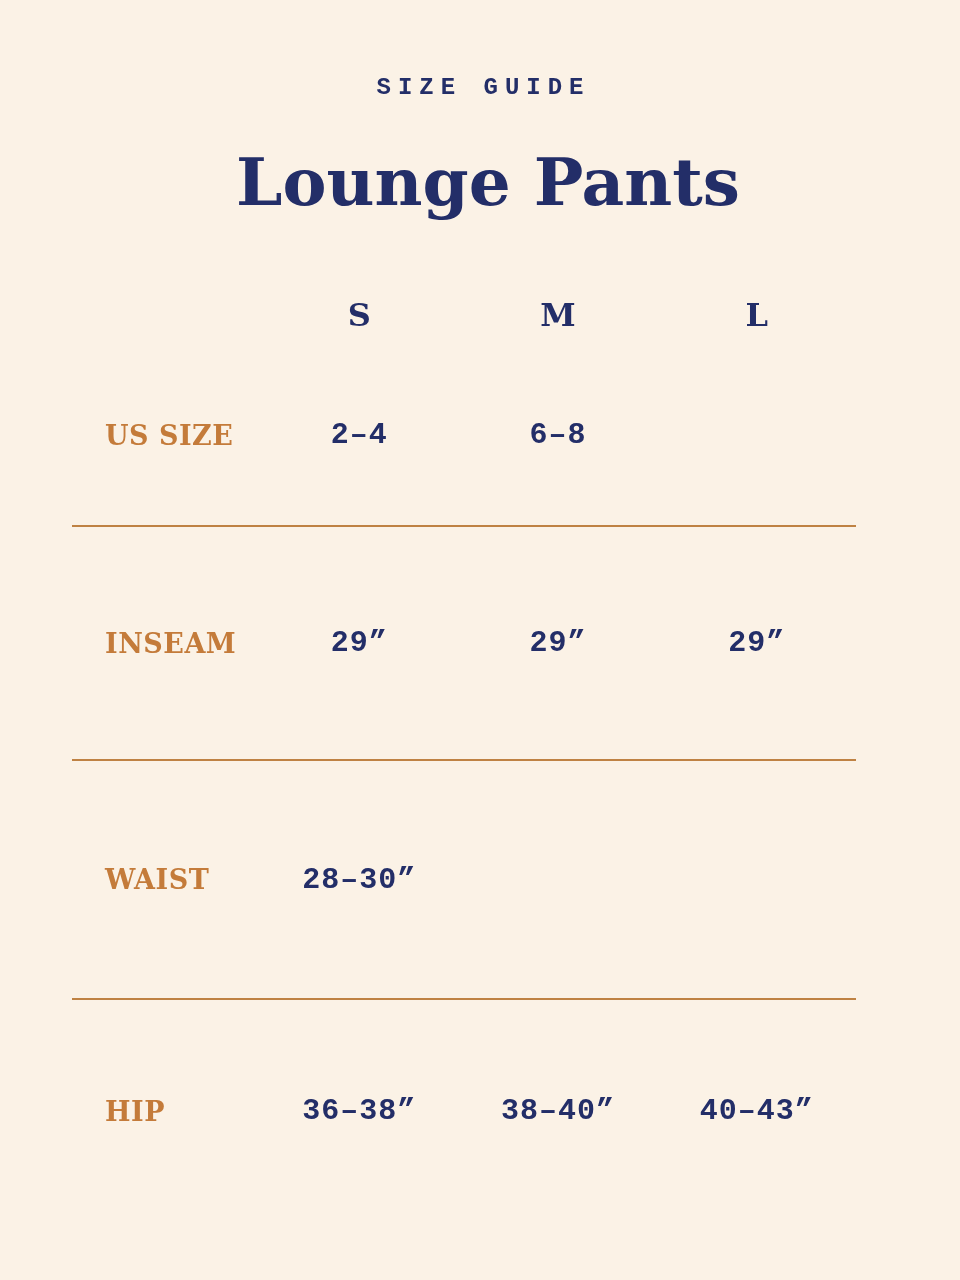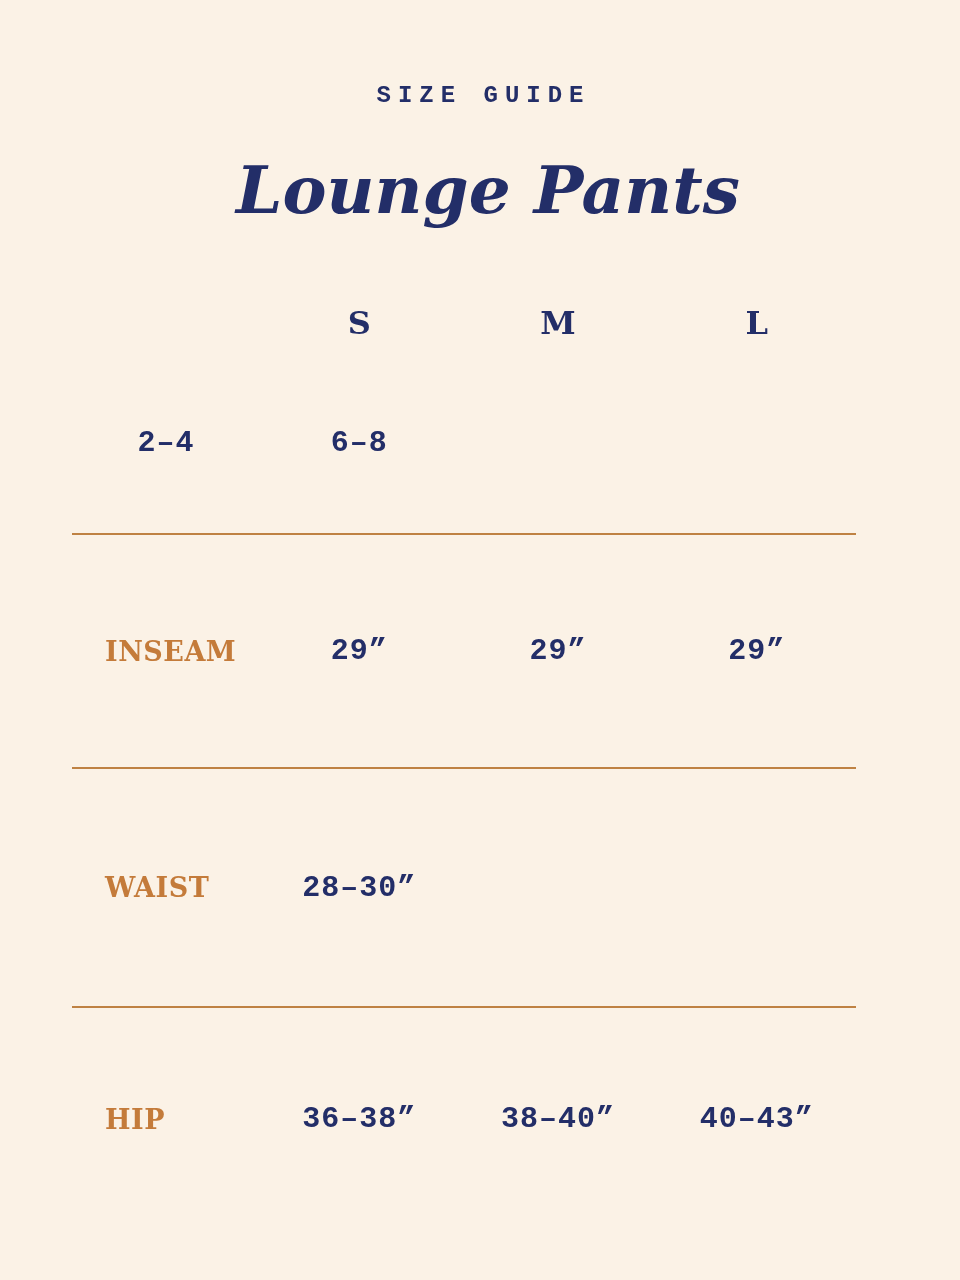--- a/index.html
+++ b/index.html
@@ -12,39 +12,38 @@
     background: #fbf2e6;
     overflow: hidden;
     font-family: "Liberation Sans", sans-serif;
   }
   .page {
     width: 960px;
     height: 1280px;
     position: relative;
   }
   .eyebrow {
-    margin: 8px;
+    margin: 0;
     padding-top: 74px;
     height: 28px;
     line-height: 28px;
     text-align: center;
     font-family: "Liberation Mono", monospace;
     font-weight: bold;
     font-size: 24px;
     letter-spacing: 7px;
     text-indent: 7px; 
     color: #232e68;
   }
   .title {
     margin: 40px 0 0 16px;
     height: 80px;
     line-height: 80px;
     text-align: center;
     font-family: "DejaVu Serif", serif;
-    font-style: italic;
     font-weight: bold;
     font-size: 66px;
     color: #232e68;
   }
   .size-table {
     margin: 63px 0 0 72px;
     width: 784px;
   }
   .row {
     display: grid;
@@ -102,20 +101,21 @@
   <div class="size-table">
 
     <div class="row row-header">
       <div class="cell label-cell"></div>
       <div class="cell col-header">S</div>
       <div class="cell col-header">M</div>
       <div class="cell col-header">L</div>
     </div>
 
     <div class="row row-us-size">
+      <div class="cell label-cell">US SIZE</div>
       <div class="cell value-cell">2–4</div>
       <div class="cell value-cell">6–8</div>
     </div>
 
     <hr class="divider">
 
     <div class="row row-inseam">
       <div class="cell label-cell">INSEAM</div>
       <div class="cell value-cell">29”</div>
       <div class="cell value-cell">29”</div>

